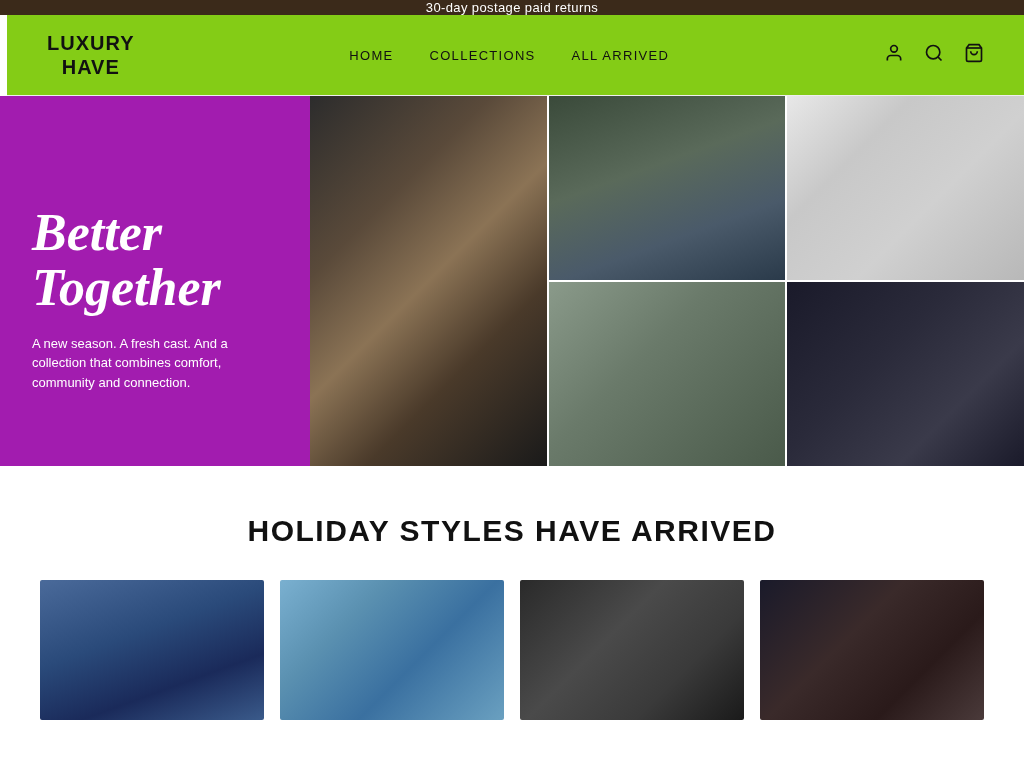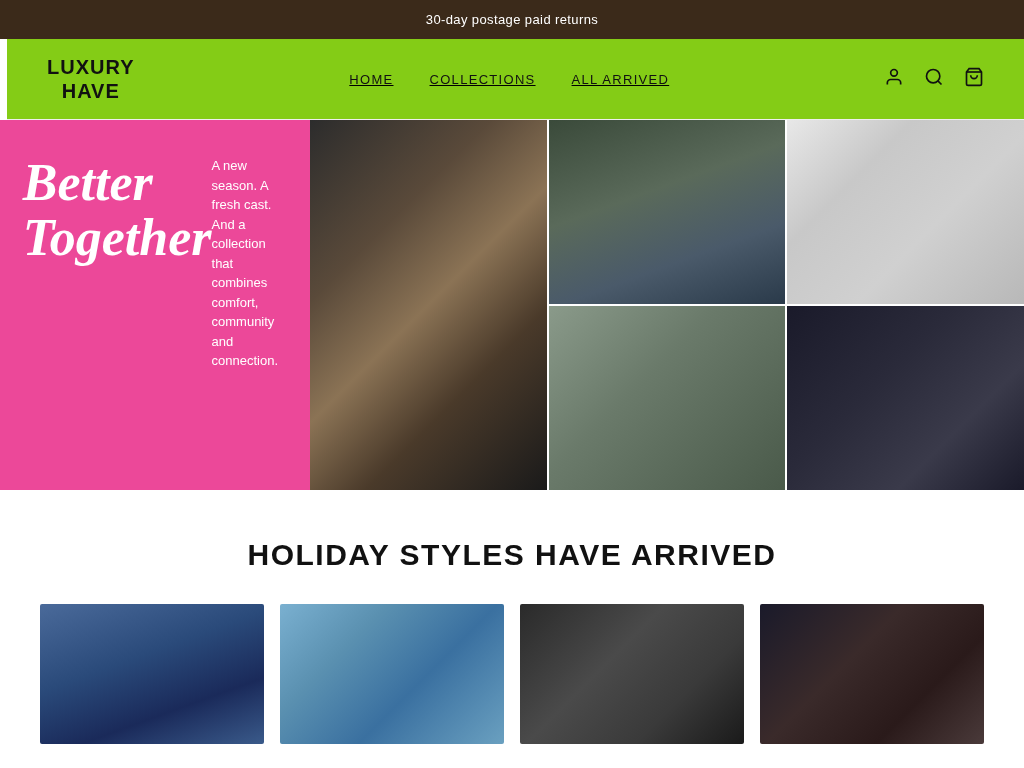--- a/index.html
+++ b/index.html
@@ -4,21 +4,21 @@
   <style>
     * { margin: 0; padding: 0; box-sizing: border-box; }
     body { font-family: 'Helvetica Neue', Helvetica, Arial, sans-serif; background: #fff; width: 1024px; overflow-x: hidden; }
 
     
     .top-banner {
       background: #3b2a1a;
       color: #fff;
       text-align: center;
       font-size: 13px;
-      padding: 12px 0;
+      padding: 0 0;
       letter-spacing: 0.03em;
     }
 
     
     header {
       display: flex;
       align-items: center;
       justify-content: space-between;
       padding: 16px 40px;
       border-bottom: 1px solid #eee;
@@ -32,21 +32,20 @@
       letter-spacing: 0.05em;
       line-height: 1.2;
       text-align: center;
       color: #111;
     }
 
     nav {
       display: flex;
       gap: 36px;
       align-items: center;
-      text-decoration: underline;
     }
 
     nav a {
       text-decoration: none;
       color: #111;
       font-size: 13px;
       letter-spacing: 0.1em;
       font-weight: 500;
     }
 
@@ -64,24 +63,25 @@
 
     
     .hero {
       display: flex;
       height: 370px;
       width: 100%;
       overflow: hidden;
     }
 
     .hero-left {
-      background: #ec4899;
+      background: #a21caf;
       width: 310px;
       flex-shrink: 0;
       display: flex;
+      flex-direction: column;
       justify-content: flex-end;
       padding: 36px 32px;
       color: #fff;
     }
 
     .hero-left h1 {
       font-size: 52px;
       font-weight: 700;
       font-style: italic;
       line-height: 1.05;

